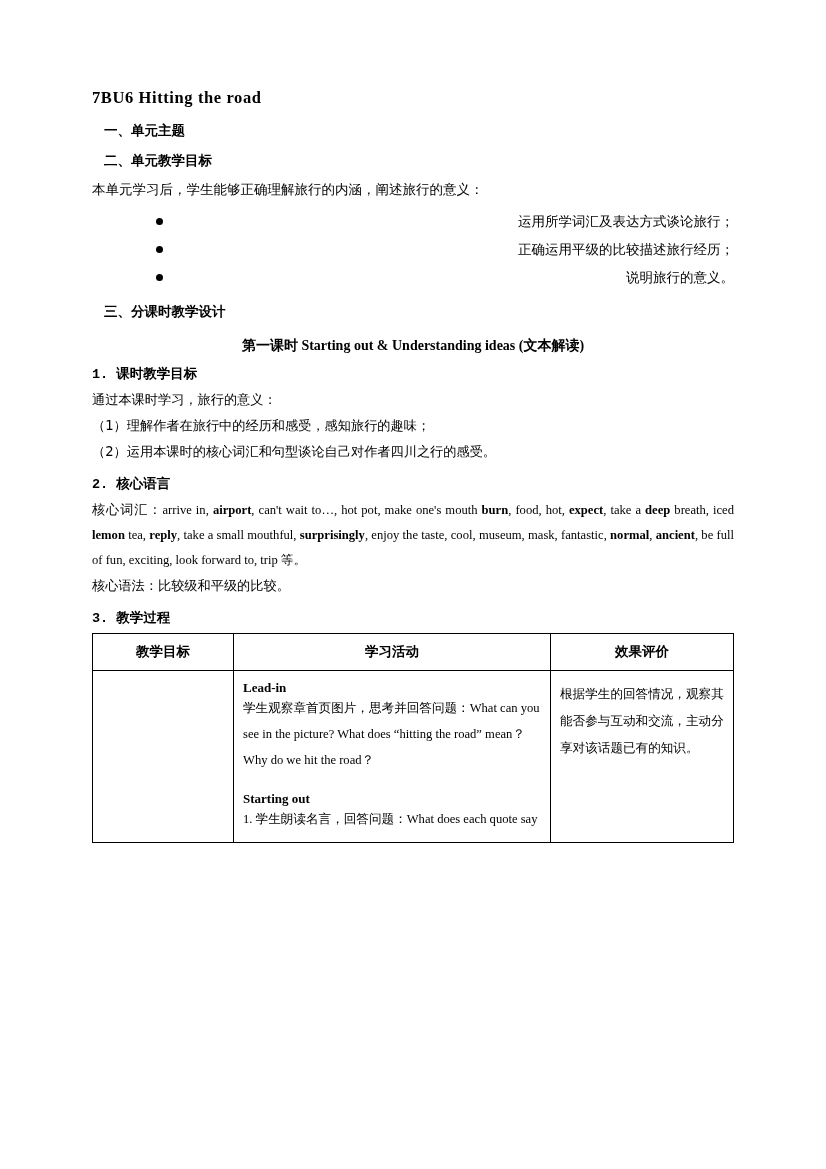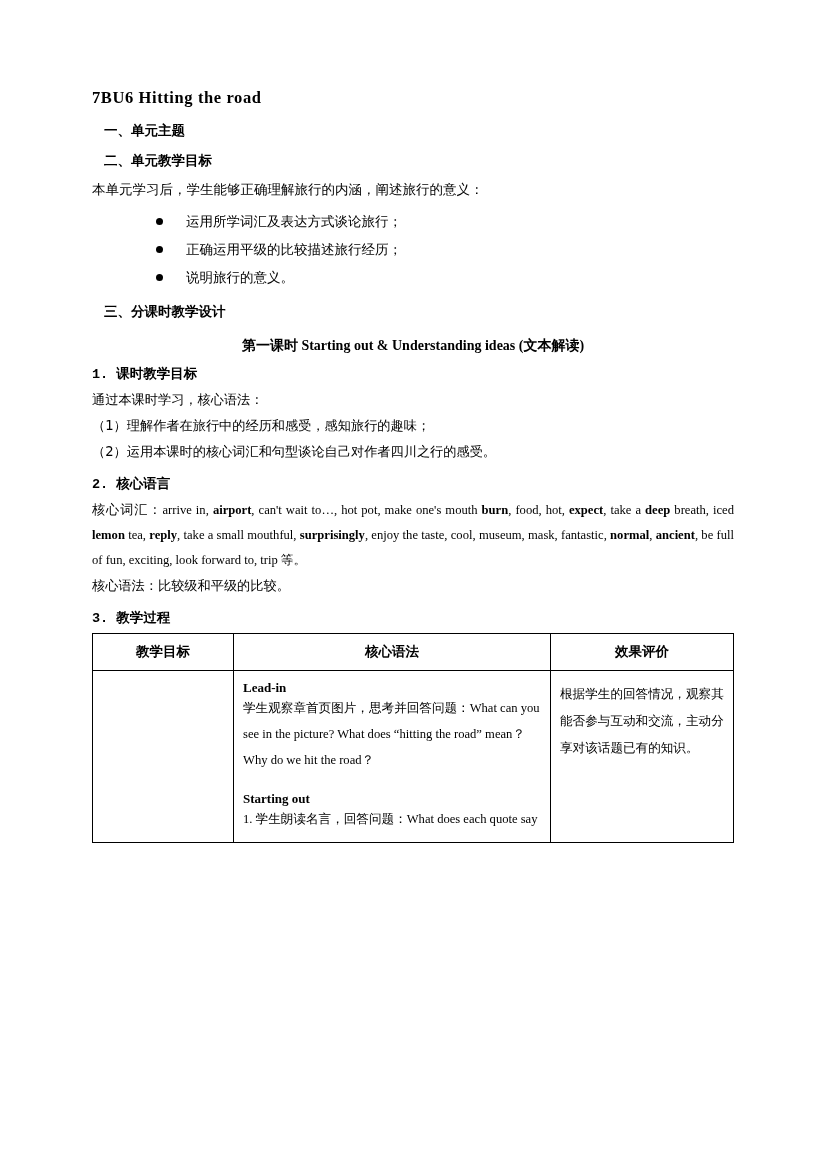--- a/index.html
+++ b/index.html
@@ -50,20 +50,21 @@
     list-style: none;
     margin: 6px 0 6px 0;
     padding: 0 0 0 64px;
   }
   ul.bullets li {
     font-size: 13.5px;
     line-height: 2.05;
     font-family: "DejaVu Sans", sans-serif;
     position: relative;
     padding-left: 30px;
+    text-align: right;
   }
   ul.bullets li:before {
     content: "";
     position: absolute;
     left: 0;
     top: 10px;
     width: 7px;
     height: 7px;
     background: #000;
     border-radius: 50%;
@@ -151,37 +152,37 @@
     <li>运用所学词汇及表达方式谈论旅行；</li>
     <li>正确运用平级的比较描述旅行经历；</li>
     <li>说明旅行的意义。</li>
   </ul>
 
   <div class="h-section">三、分课时教学设计</div>
 
   <div class="lesson-title">第一课时 Starting out &amp; Understanding ideas (文本解读)</div>
 
   <div class="sub-h">1. 课时教学目标</div>
-  <div class="body-line">通过本课时学习，核心语法：</div>
+  <div class="body-line">通过本课时学习，旅行的意义：</div>
   <div class="body-line">（1）理解作者在旅行中的经历和感受，感知旅行的趣味；</div>
   <div class="body-line">（2）运用本课时的核心词汇和句型谈论自己对作者四川之行的感受。</div>
 
   <div class="sub-h">2. 核心语言</div>
   <div class="vocab">
     <span class="lbl">核心词汇：</span><span>arrive in, <b>airport</b>, can't wait to…, hot pot, make one's mouth <b>burn</b>, food, hot, <b>expect</b>, take a <b>deep</b> breath, iced <b>lemon</b> tea, <b>reply</b>, take a small mouthful, <b>surprisingly</b>, enjoy the taste, cool, museum, mask, fantastic, <b>normal</b>, <b>ancient</b>, be full of fun, exciting, look forward to, trip 等。</span>
   </div>
   <div class="body-line"><span>核心语法：</span><span>比较级和平级的比较。</span></div>
 
   <div class="sub-h">3. 教学过程</div>
 
   <table class="plan">
     <thead>
       <tr>
         <th class="col1">教学目标</th>
-        <th>核心语法</th>
+        <th>学习活动</th>
         <th class="col3">效果评价</th>
       </tr>
     </thead>
     <tbody>
       <tr>
         <td class="col1"></td>
         <td>
           <div class="cell-bold">Lead-in</div>
           <div class="cell-text">学生观察章首页图片，思考并回答问题：What can you see in the picture? What does “hitting the road” mean？Why do we hit the road？</div>
           <div class="gap"></div>

